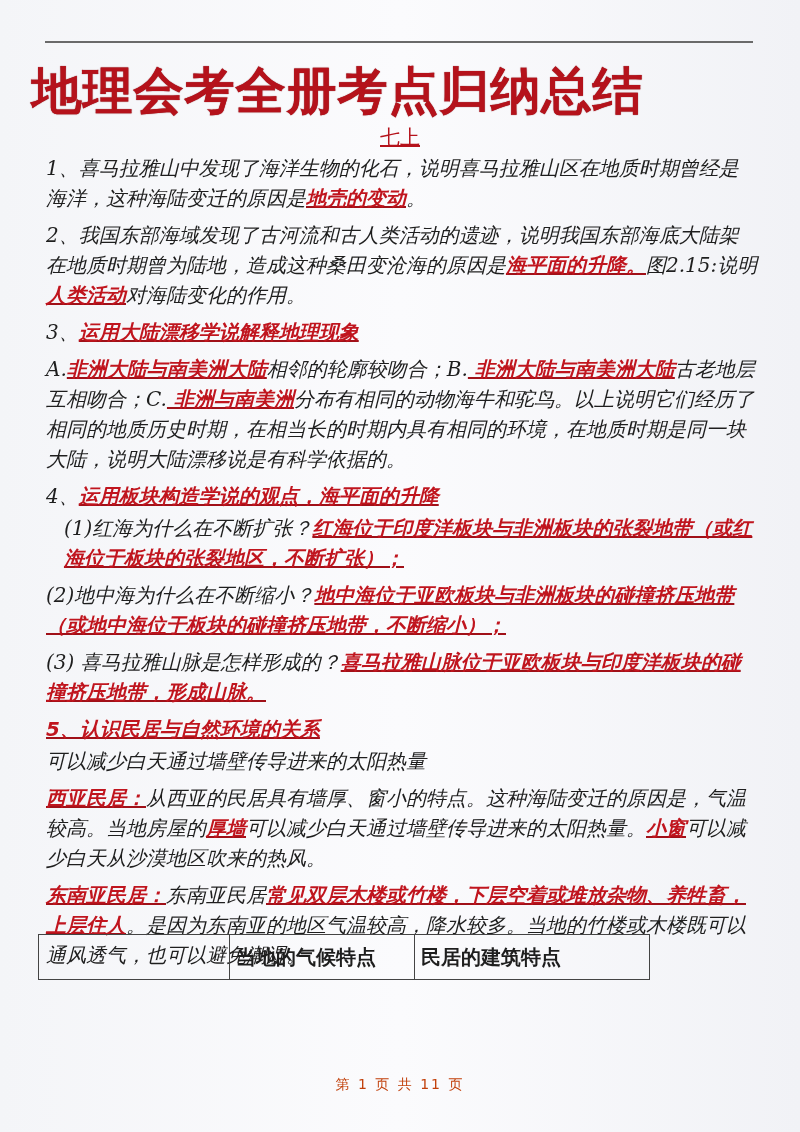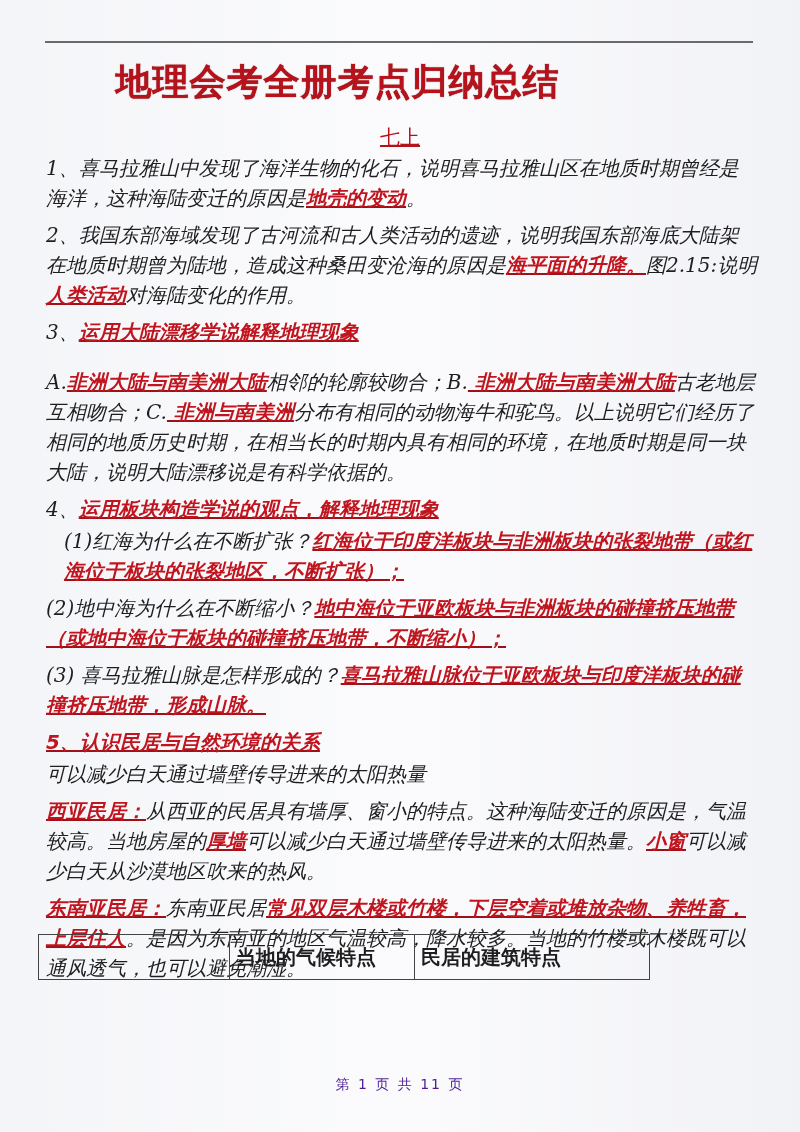--- a/index.html
+++ b/index.html
@@ -8,21 +8,21 @@
     background: linear-gradient(90deg, #f4f5f8 0%, #fbfbfd 50%, #f1f2f6 100%);
     font-family: "DejaVu Serif", "Liberation Serif", serif;
     color: #1e1e1e;
     position: relative;
   }
   .page { position: absolute; left: 0; top: 0; width: 800px; height: 1132px; }
   .top-rule { position: absolute; left: 45px; top: 41px; width: 708px; height: 2px; background: #6a6a6a; }
   .doc-title {
     position: absolute; left: 0; top: 58px; width: 675px; text-align: center;
     font-family: "DejaVu Sans", "Liberation Sans", sans-serif;
-    font-weight: bold; font-size: 36px; color: #b5121b; letter-spacing: 1px;
+    font-weight: bold; font-size: 50px; color: #b5121b; letter-spacing: 1px;
     text-shadow: 0 0 1px #7a0a10;
   }
   .subtitle {
     position: absolute; left: 0; top: 124px; width: 800px; text-align: center;
     font-size: 20px; color: #b5121b; text-decoration: underline;
   }
   .content { position: absolute; left: 46px; top: 153px; width: 712px; font-size: 20px; line-height: 30px; }
   .para { margin: 0 0 7px 0; font-style: italic; }
   .em {
     color: #c0151e; font-weight: bold; text-decoration: underline;
@@ -30,47 +30,47 @@
   }
   .indent { padding-left: 18px; }
   table.dw {
     position: absolute; left: 38px; top: 934px; width: 612px;
     border-collapse: collapse; font-size: 20px; line-height: 32px;
   }
   table.dw td { border: 1.5px solid #444; vertical-align: top; padding: 6px 6px; }
   table.dw tr.head td { height: 30px; font-weight: bold; }
   .footer {
     position: absolute; left: 0; top: 1076px; width: 800px; text-align: center;
-    font-family: "DejaVu Sans", "Liberation Sans", sans-serif; font-size: 14px; color: #4c1d95;
+    font-family: "DejaVu Sans", "Liberation Sans", sans-serif; font-size: 14px; color: #c2410c;
     letter-spacing: 2px;
   }
 </style>
 </head>
 <body>
 
 <div class="page">
   <div class="top-rule"></div>
   <div class="doc-title">地理会考全册考点归纳总结</div>
   <div class="subtitle">七上</div>
 
   <div class="content">
     <p class="para">
       <span>1、喜马拉雅山中发现了海洋生物的化石，说明喜马拉雅山区在地质时期曾经是海洋，这种海陆变迁的原因是</span><span class="em">地壳的变动</span><span>。</span>
     </p>
     <p class="para">
       <span>2、我国东部海域发现了古河流和古人类活动的遗迹，说明我国东部海底大陆架在地质时期曾为陆地，造成这种桑田变沧海的原因是</span><span class="em">海平面的升降。</span><span>图2.15:说明</span><span class="em">人类活动</span><span>对海陆变化的作用。</span>
     </p>
-    <p class="para" style="margin-bottom:20px">
+    <p class="para" style="margin-bottom:7px">
       <span>3、</span><span class="em">运用大陆漂移学说解释地理现象</span>
     </p>
     <p class="para">
       <span>A.</span><span class="em">非洲大陆与南美洲大陆</span><span>相邻的轮廓较吻合；B.</span><span class="em"> 非洲大陆与南美洲大陆</span><span>古老地层互相吻合；C.</span><span class="em"> 非洲与南美洲</span><span>分布有相同的动物海牛和驼鸟。以上说明它们经历了相同的地质历史时期，在相当长的时期内具有相同的环境，在地质时期是同一块大陆，说明大陆漂移说是有科学依据的。</span>
     </p>
     <p class="para" style="margin-bottom:2px">
-      <span>4、</span><span class="em">运用板块构造学说的观点，解释地理现象</span>
+      <span>4、</span><span class="em">运用板块构造学说的观点，海平面的升降</span>
     </p>
     <p class="para indent">
       <span>(1)红海为什么在不断扩张？</span><span class="em">红海位于印度洋板块与非洲板块的张裂地带（或红海位于板块的张裂地区，不断扩张）；</span>
     </p>
     <p class="para">
       <span>(2)地中海为什么在不断缩小？</span><span class="em">地中海位于亚欧板块与非洲板块的碰撞挤压地带（或地中海位于板块的碰撞挤压地带，不断缩小）；</span>
     </p>
     <p class="para">
       <span>(3) 喜马拉雅山脉是怎样形成的？</span><span class="em">喜马拉雅山脉位于亚欧板块与印度洋板块的碰撞挤压地带，形成山脉。</span>
     </p>

